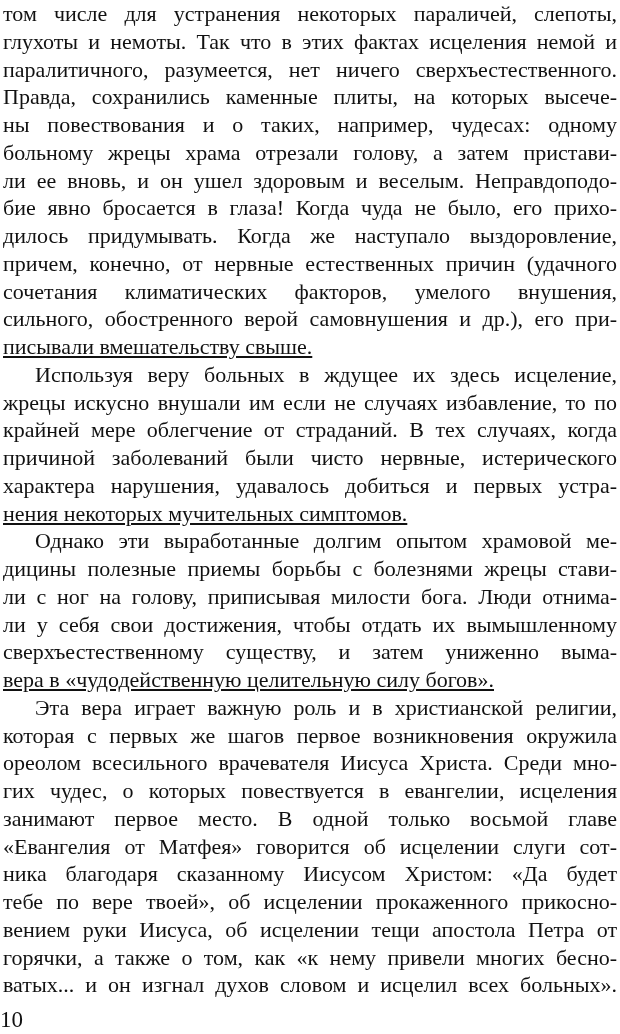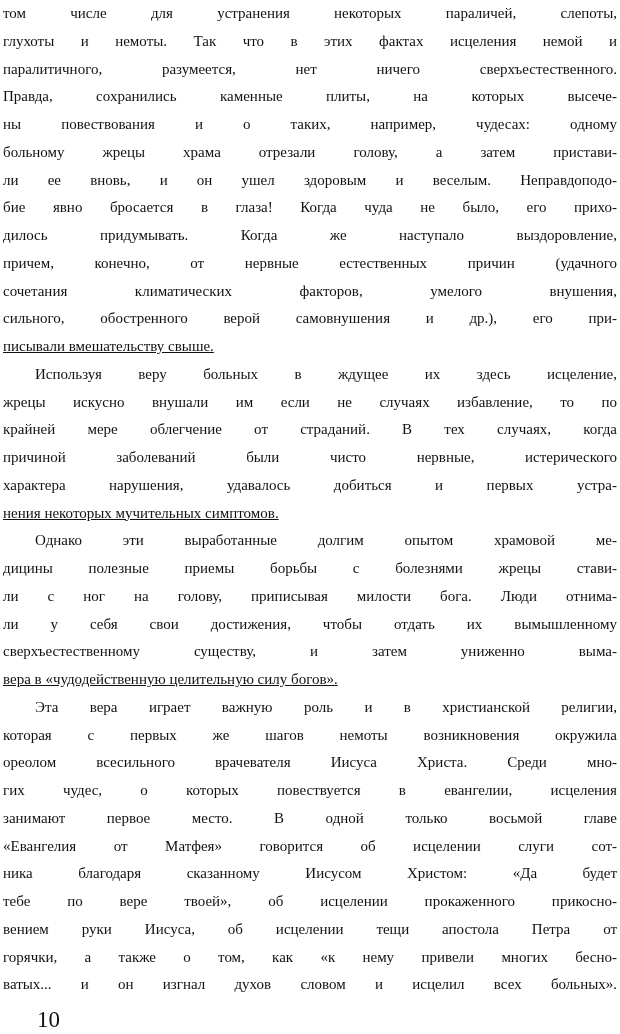--- a/index.html
+++ b/index.html
@@ -18,42 +18,41 @@
     .page {
       position: absolute;
       left: 3px;
       top: 0px;
       width: 614px;
     }
     .line {
       display: block;
       height: 27.75px;
       line-height: 27.75px;
-      font-size: 15px;
+      font-size: 22px;
       white-space: nowrap;
       text-align: justify;
       text-align-last: justify;
       overflow: visible;
     }
     .line.last {
       text-align-last: left;
       text-decoration: underline;
     }
     .line.indent {
       padding-left: 32px;
     }
     .page-number {
       position: absolute;
       left: 0px;
       top: 1006px;
       font-size: 23px;
       line-height: 28px;
       font-family: "Liberation Serif", serif;
       color: #111111;
-      padding-left: 37px;
     }
   </style>
 </head>
 <body>
 
 <div class="page">
 
   <div>
     <span class="line">том числе для устранения некоторых параличей, слепоты,</span>
     <span class="line">глухоты и немоты. Так что в этих фактах исцеления немой и</span>
@@ -83,21 +82,21 @@
     <span class="line indent">Однако эти выработанные долгим опытом храмовой ме-</span>
     <span class="line">дицины полезные приемы борьбы с болезнями жрецы стави-</span>
     <span class="line">ли с ног на голову, приписывая милости бога. Люди отнима-</span>
     <span class="line">ли у себя свои достижения, чтобы отдать их вымышленному</span>
     <span class="line">сверхъестественному существу, и затем униженно выма-</span>
     <span class="line last">вера в «чудодейственную целительную силу богов».</span>
   </div>
 
   <div>
     <span class="line indent">Эта вера играет важную роль и в христианской религии,</span>
-    <span class="line">которая с первых же шагов немоты возникновения окружила</span>
+    <span class="line">которая с первых же шагов первое возникновения окружила</span>
     <span class="line">ореолом всесильного врачевателя Иисуса Христа. Среди мно-</span>
     <span class="line">гих чудес, о которых повествуется в евангелии, исцеления</span>
     <span class="line">занимают первое место. В одной только восьмой главе</span>
     <span class="line">«Евангелия от Матфея» говорится об исцелении слуги сот-</span>
     <span class="line">ника благодаря сказанному Иисусом Христом: «Да будет</span>
     <span class="line">тебе по вере твоей», об исцелении прокаженного прикосно-</span>
     <span class="line">вением руки Иисуса, об исцелении тещи апостола Петра от</span>
     <span class="line">горячки, а также о том, как «к нему привели многих бесно-</span>
     <span class="line">ватых... и он изгнал духов словом и исцелил всех больных».</span>
 

